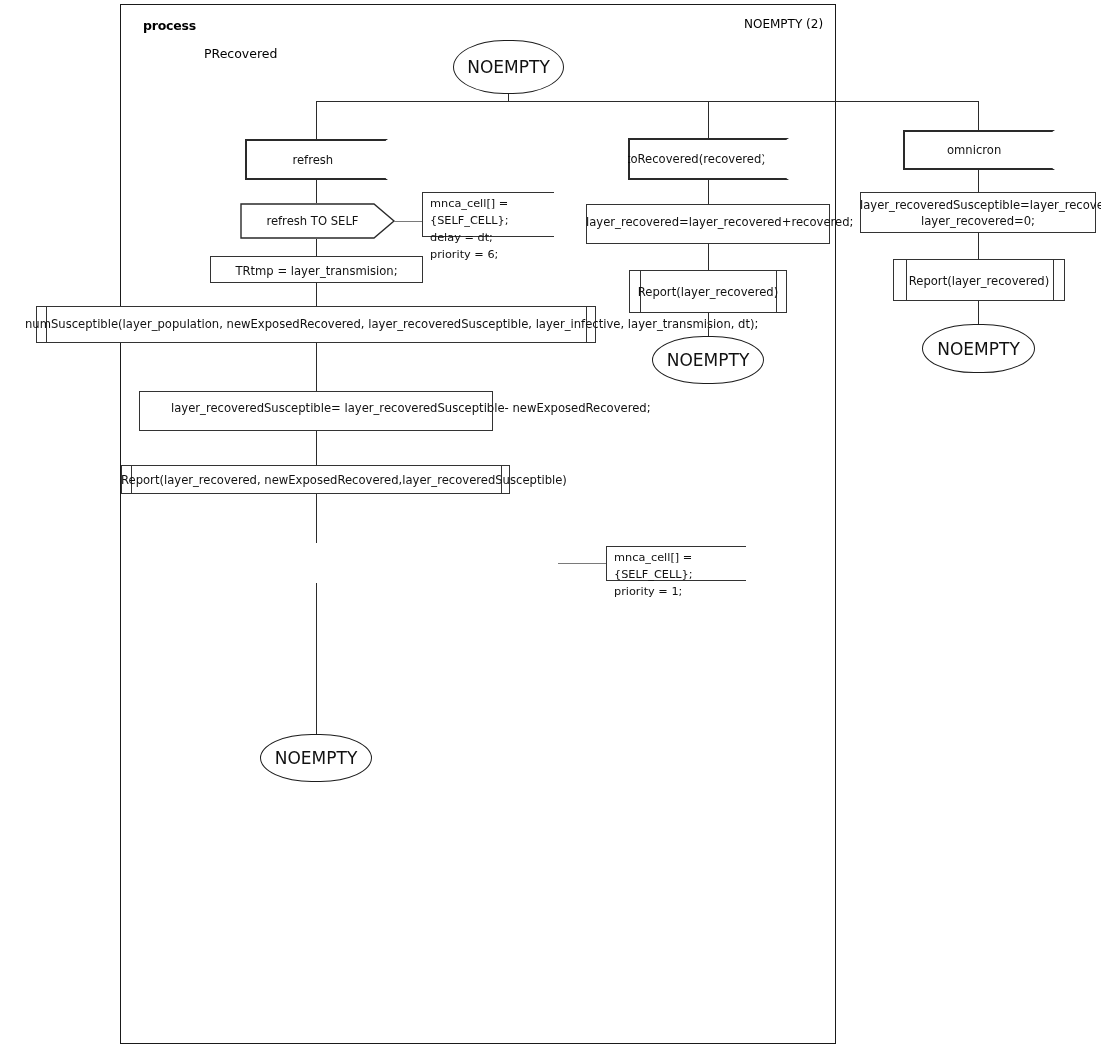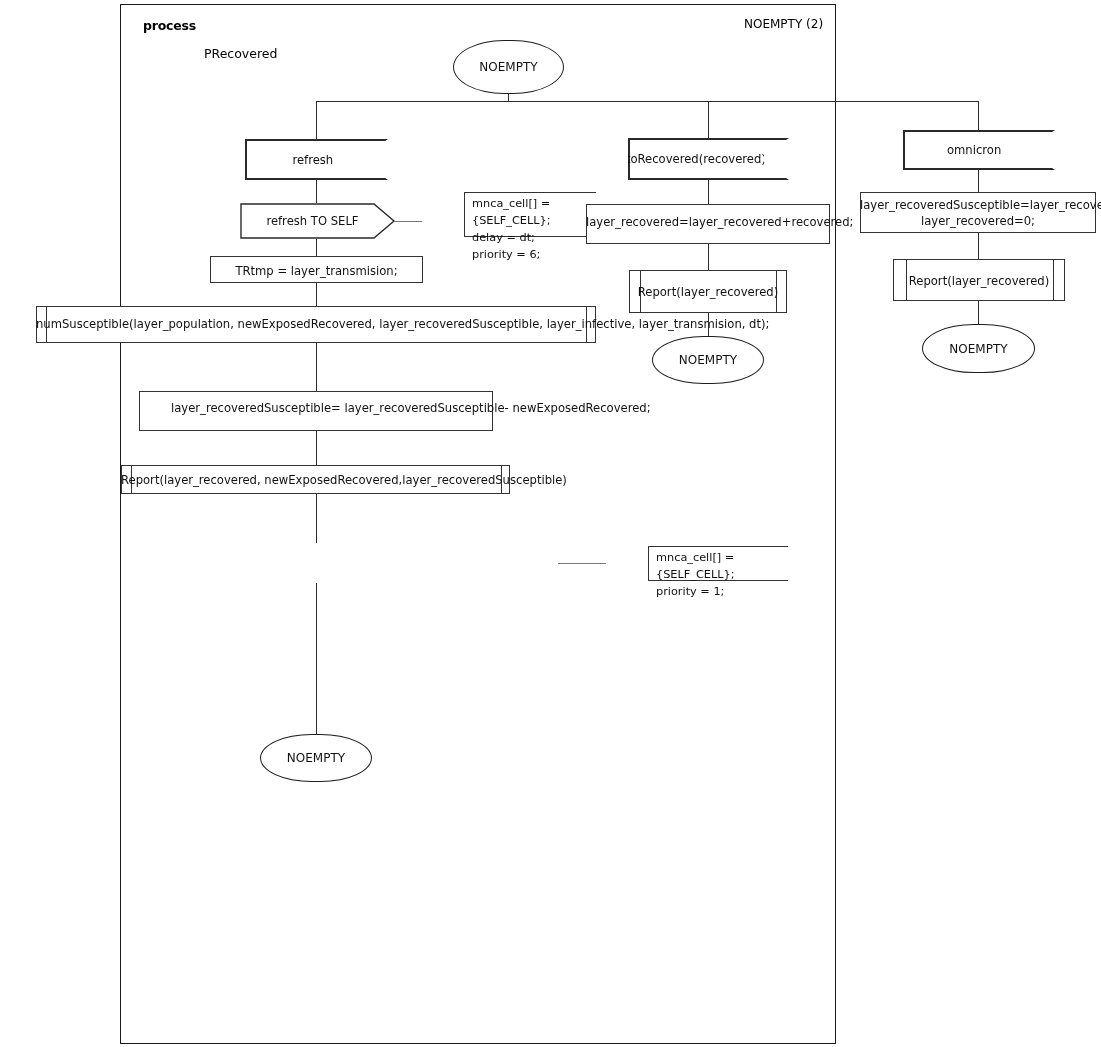--- a/index.html
+++ b/index.html
@@ -61,21 +61,21 @@
   
   .state {
     position: absolute;
     box-sizing: border-box;
     border: 1.4px solid #1d1d1d;
     border-radius: 46% / 50%;
     background: #fff;
     display: flex;
     align-items: center;
     justify-content: center;
-    font-size: 12px;
+    font-size: 17px;
     color: #111;
   }
   
   .input-sym {
     position: absolute;
     box-sizing: border-box;
     background: #fff;
     border: 1.4px solid #2a2a2a;
     display: flex;
     align-items: center;
@@ -152,21 +152,20 @@
     box-sizing: border-box;
     border-left: 1.4px solid #333;
     border-top: 1.4px solid #333;
     border-bottom: 1.4px solid #333;
     background: #fff;
     font-size: 11.3px;
     color: #111;
     line-height: 1.5;
     padding: 3px 0 3px 7px;
     white-space: pre-line;
-    margin-left: 42px;
   }
 </style>
 </head>
 <body>
 
 <div id="canvas">
 
   <div class="frame" style="left:120px; top:4px; width:716px; height:1040px;"></div>
   <div class="frame-title-kw" style="left:143px; top:18px;">process</div>
   <div class="frame-title-name" style="left:204px; top:18px;margin-top:28px;">PRecovered</div>
@@ -204,21 +203,21 @@
 
   <div class="task" style="left:210px; top:256px; width:213px; height:27px;"></div>
   <div class="task-lbl" style="left:210px; top:263px; width:213px;">TRtmp  = layer_transmision;</div>
 
   <div class="vline" style="left:316px; top:283px; height:23px;"></div>
 
   <div class="proc" style="left:36px; top:306px; width:560px; height:37px;">
     <div class="bar" style="left:9px;"></div>
     <div class="bar" style="left:549px;"></div>
   </div>
-  <div class="task-lbl" style="left:36px; top:316px; width:560px;">numSusceptible(layer_population, newExposedRecovered, layer_recoveredSusceptible, layer_infective, layer_transmision, dt);</div>
+  <div class="task-lbl" style="left:25px; top:316px; width:560px;">numSusceptible(layer_population, newExposedRecovered, layer_recoveredSusceptible, layer_infective, layer_transmision, dt);</div>
 
   <div class="vline" style="left:316px; top:343px; height:48px;"></div>
 
   <div class="task" style="left:139px; top:391px; width:354px; height:40px;"></div>
   <div class="task-lbl" style="left:139px; top:400px; width:354px;padding-left:32px;">layer_recoveredSusceptible= layer_recoveredSusceptible- newExposedRecovered;</div>
 
   <div class="vline" style="left:316px; top:431px; height:34px;"></div>
 
   <div class="proc" style="left:121px; top:465px; width:389px; height:29px;">
     <div class="bar" style="left:9px;"></div>

